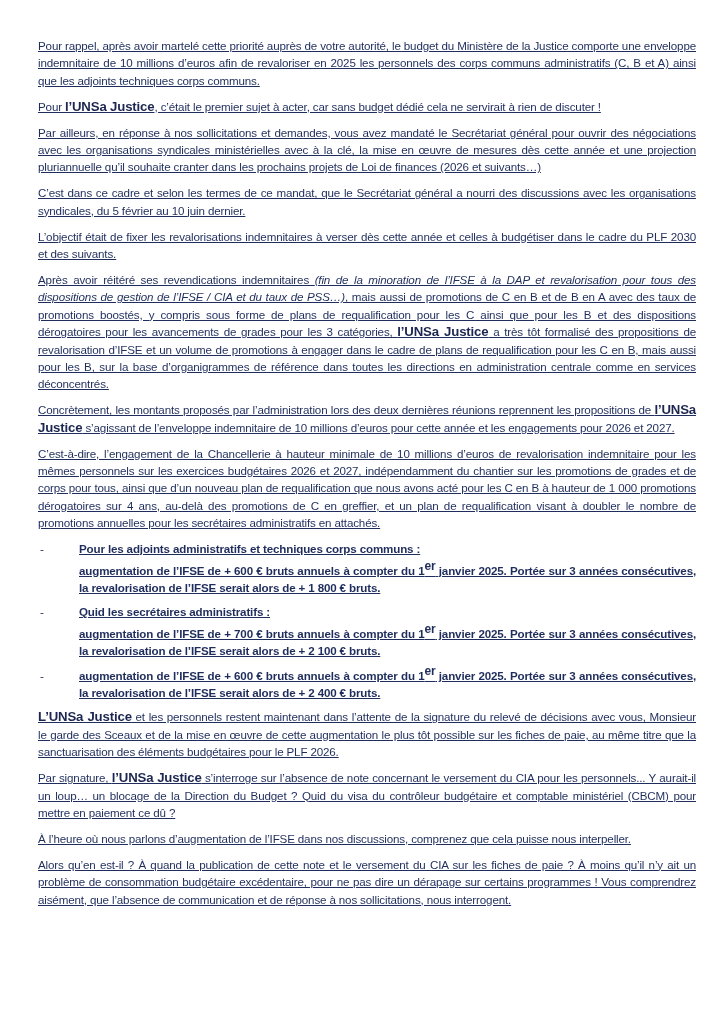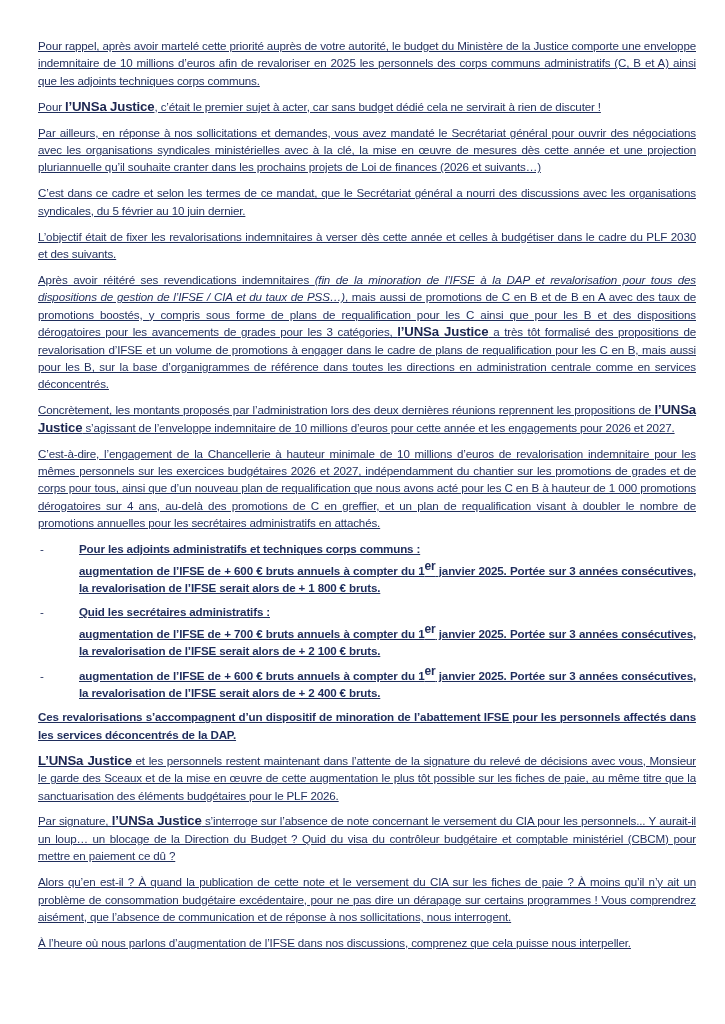--- a/index.html
+++ b/index.html
@@ -54,23 +54,22 @@
       <span class="dash">-</span>
       <span class="m-title">Quid les secrétaires administratifs :</span>
       <span class="m-desc"><span>augmentation de l’IFSE de + 700 € bruts annuels à compter du 1</span><sup>er</sup><span> janvier 2025. Portée sur 3 années consécutives, la revalorisation de l’IFSE serait alors de + 2 100 € bruts.</span></span>
     </li>
     <li>
       <span class="dash">-</span>
       <span class="m-desc"><span>augmentation de l’IFSE de + 600 € bruts annuels à compter du 1</span><sup>er</sup><span> janvier 2025. Portée sur 3 années consécutives, la revalorisation de l’IFSE serait alors de + 2 400 € bruts.</span></span>
     </li>
   </ul>
 
-  <p class="b">Ces revalorisations s’accompagnent d’un dispositif de minoration de l’abattement IFSE pour les personnels affectés dans les services déconcentrés de la DAP.</p>
 
   <p><span class="org">L’UNSa Justice</span><span> et les personnels restent maintenant dans l’attente de la signature du relevé de décisions avec vous, Monsieur le garde des Sceaux et de la mise en œuvre de cette augmentation le plus tôt possible sur les fiches de paie, au même titre que la sanctuarisation des éléments budgétaires pour le PLF 2026.</span></p>
 
   <p><span>Par signature, </span><span class="org">l’UNSa Justice</span><span> s’interroge sur l’absence de note concernant le versement du CIA pour les personnels... Y aurait-il un loup… un blocage de la Direction du Budget ? Quid du visa du contrôleur budgétaire et comptable ministériel (CBCM) pour mettre en paiement ce dû ?</span></p>
 
+  <p>À l’heure où nous parlons d’augmentation de l’IFSE dans nos discussions, comprenez que cela puisse nous interpeller.</p>
+
   <p>Alors qu’en est-il ?  À quand la publication de cette note et le versement du CIA sur les fiches de paie ? À moins qu’il n’y ait un problème de consommation budgétaire excédentaire, pour ne pas dire un dérapage sur certains programmes ! Vous comprendrez aisément, que l’absence de communication et de réponse à nos sollicitations, nous interrogent.</p>
-
-  <p>À l’heure où nous parlons d’augmentation de l’IFSE dans nos discussions, comprenez que cela puisse nous interpeller.</p>
 
 </div>
 
 </body></html>

